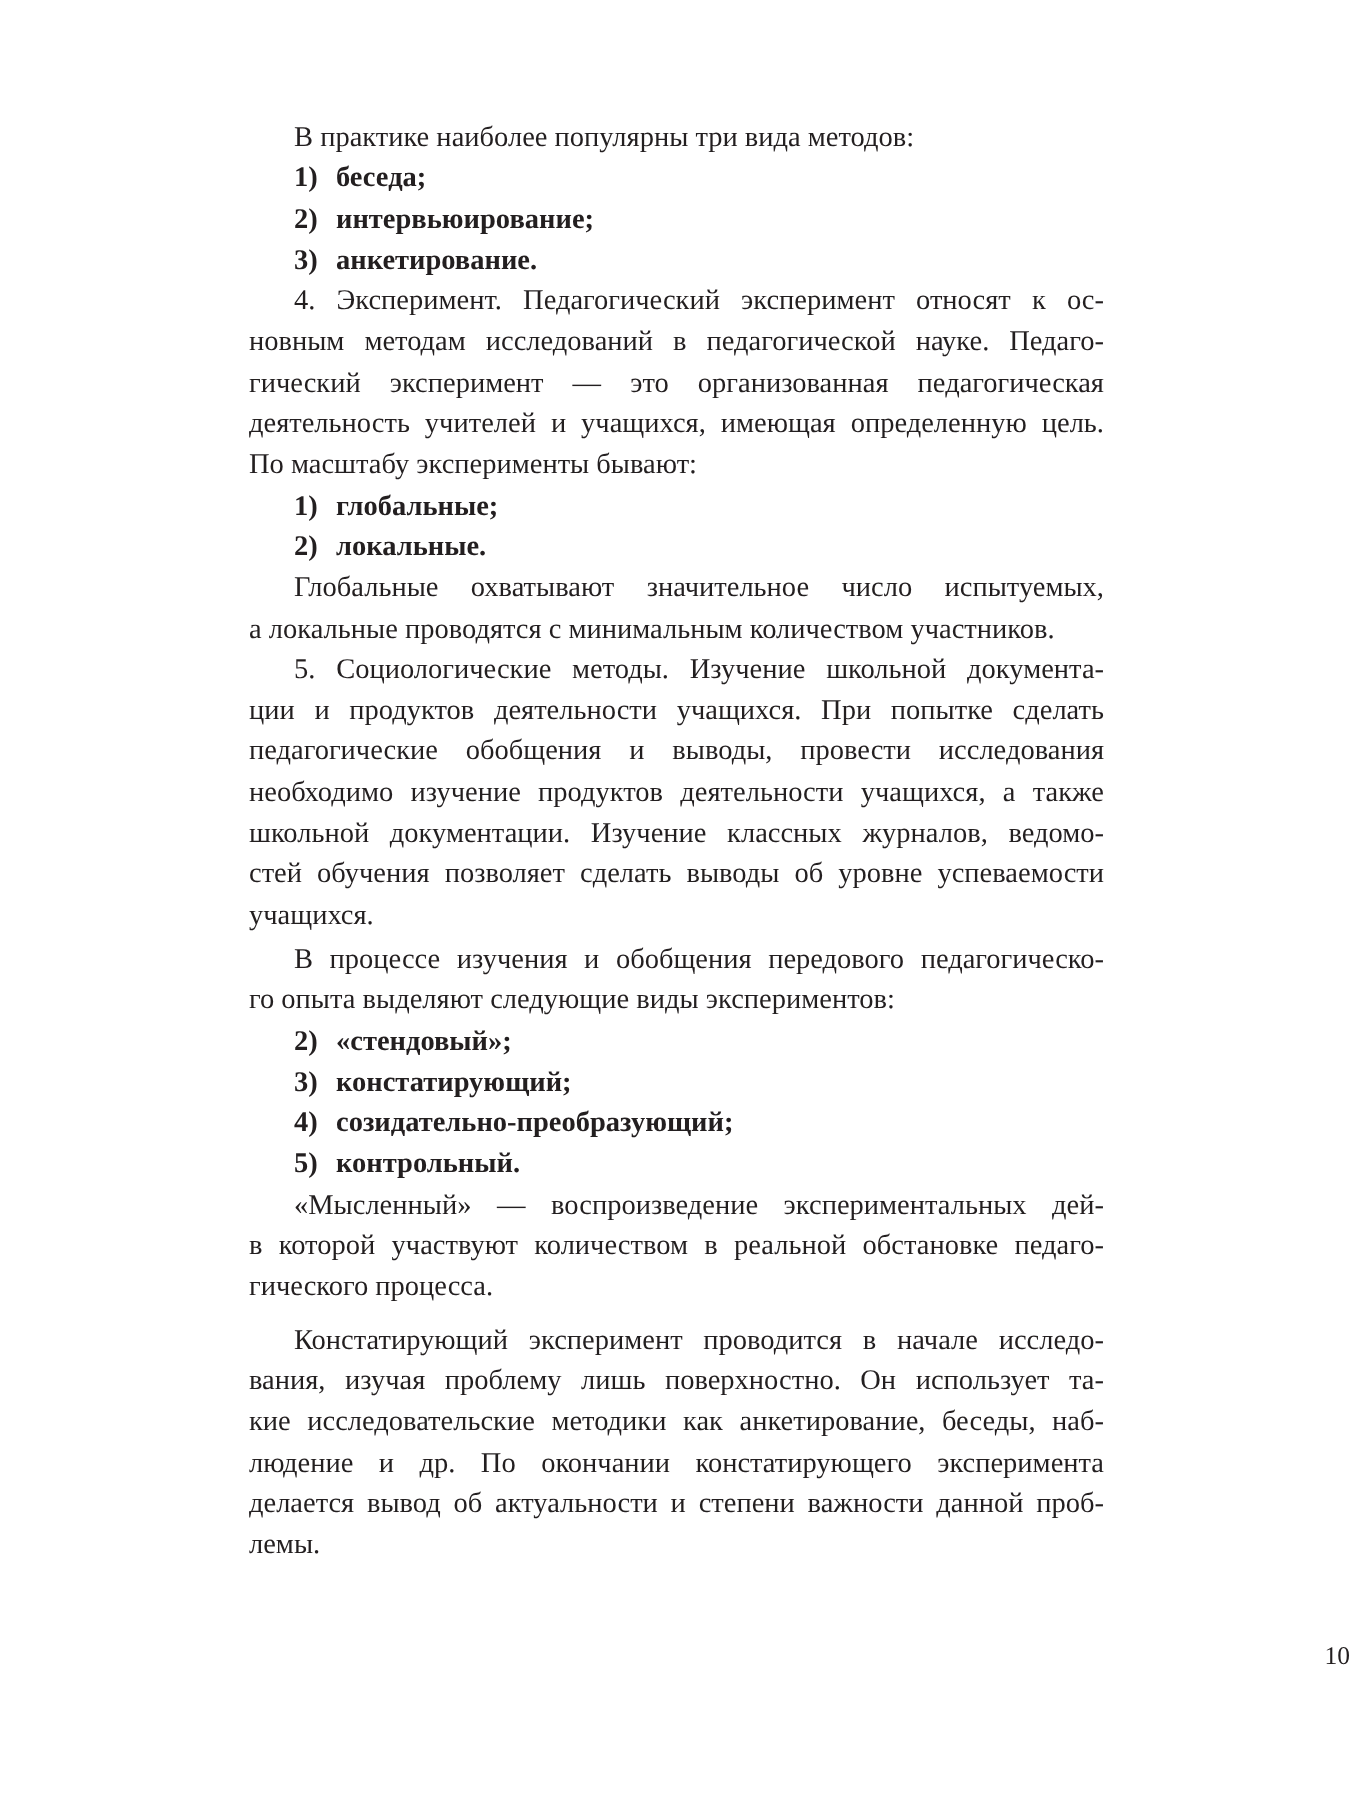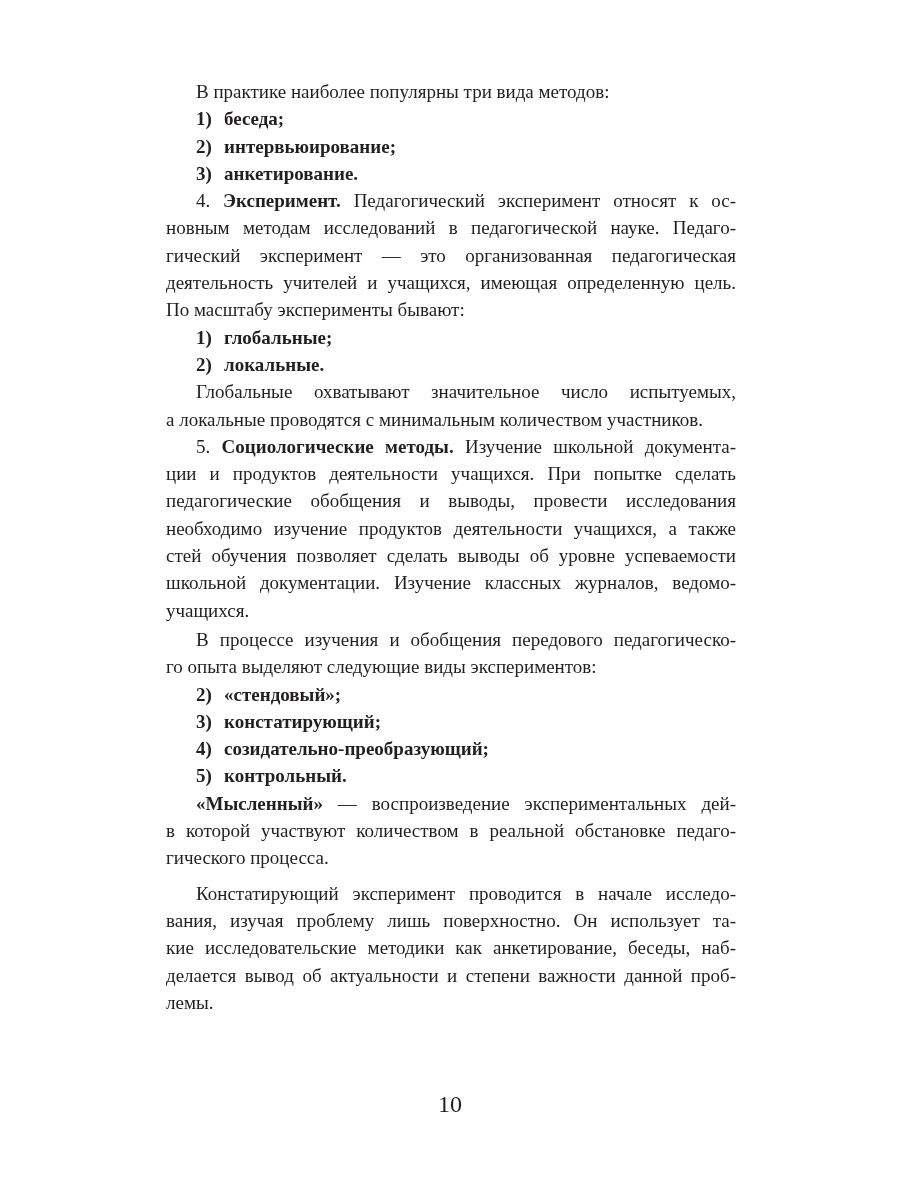--- a/index.html
+++ b/index.html
@@ -33,28 +33,28 @@
       text-align-last: justify;
     }
     .line.indent { padding-left: 30px; }
     .line.listitem { padding-left: 30px; font-weight: bold; }
     .line.listitem .num {
       display: inline-block;
       width: 28px;
     }
     .gap { height: 2px; }
     .bigGap { height: 8px; }
-    b { font-weight: bold; }
+    b { font-weight: normal; }
     .page-number {
       position: absolute;
       left: 0;
       width: 900px;
       top: 1092px;
-      text-align: center;
-      font-size: 24px;
+      text-align: right;
+      font-size: 17px;
       line-height: 24px;
     }
   </style>
 </head>
 <body>
 
 <div class="page">
 
   <div class="line indent"><span>В практике наиболее популярны три вида методов:</span></div>
 
@@ -71,22 +71,22 @@
   <div class="line listitem"><span class="num">1)</span><span>глобальные;</span></div>
   <div class="line listitem"><span class="num">2)</span><span>локальные.</span></div>
 
   <div class="line indent justify"><span>Глобальные охватывают значительное число испытуемых,</span></div>
   <div class="line"><span>а локальные проводятся с минимальным количеством участников.</span></div>
 
   <div class="line indent justify"><span>5.</span> <b>Социологические методы.</b> <span>Изучение школьной документа-</span></div>
   <div class="line justify"><span>ции и продуктов деятельности учащихся. При попытке сделать</span></div>
   <div class="line justify"><span>педагогические обобщения и выводы, провести исследования</span></div>
   <div class="line justify"><span>необходимо изучение продуктов деятельности учащихся, а также</span></div>
+  <div class="line justify"><span>школьной документации. Изучение классных журналов, ведомо-</span></div>
   <div class="line justify"><span>стей обучения позволяет сделать выводы об уровне успеваемости</span></div>
-  <div class="line justify"><span>школьной документации. Изучение классных журналов, ведомо-</span></div>
   <div class="line"><span>учащихся.</span></div>
 
   <div class="gap"></div>
 
   <div class="line indent justify"><span>В процессе изучения и обобщения передового педагогическо-</span></div>
   <div class="line"><span>го опыта выделяют следующие виды экспериментов:</span></div>
 
   <div class="line listitem"><span class="num">2)</span><span>«стендовый»;</span></div>
   <div class="line listitem"><span class="num">3)</span><span>констатирующий;</span></div>
   <div class="line listitem"><span class="num">4)</span><span>созидательно-преобразующий;</span></div>
@@ -94,18 +94,19 @@
 
   <div class="line indent justify"><b>«Мысленный»</b> <span>— воспроизведение экспериментальных дей-</span></div>
   <div class="line justify"><span>в которой участвуют количеством в реальной обстановке педаго-</span></div>
   <div class="line"><span>гического процесса.</span></div>
 
   <div class="bigGap"></div>
 
   <div class="line indent justify"><span>Констатирующий эксперимент проводится в начале исследо-</span></div>
   <div class="line justify"><span>вания, изучая проблему лишь поверхностно. Он использует та-</span></div>
   <div class="line justify"><span>кие исследовательские методики как анкетирование, беседы, наб-</span></div>
+  <div class="line justify"><span>людение и др. По окончании констатирующего эксперимента</span></div>
   <div class="line justify"><span>делается вывод об актуальности и степени важности данной проб-</span></div>
   <div class="line"><span>лемы.</span></div>
 
 </div>
 
 <div class="page-number">10</div>
 
 </body></html>

